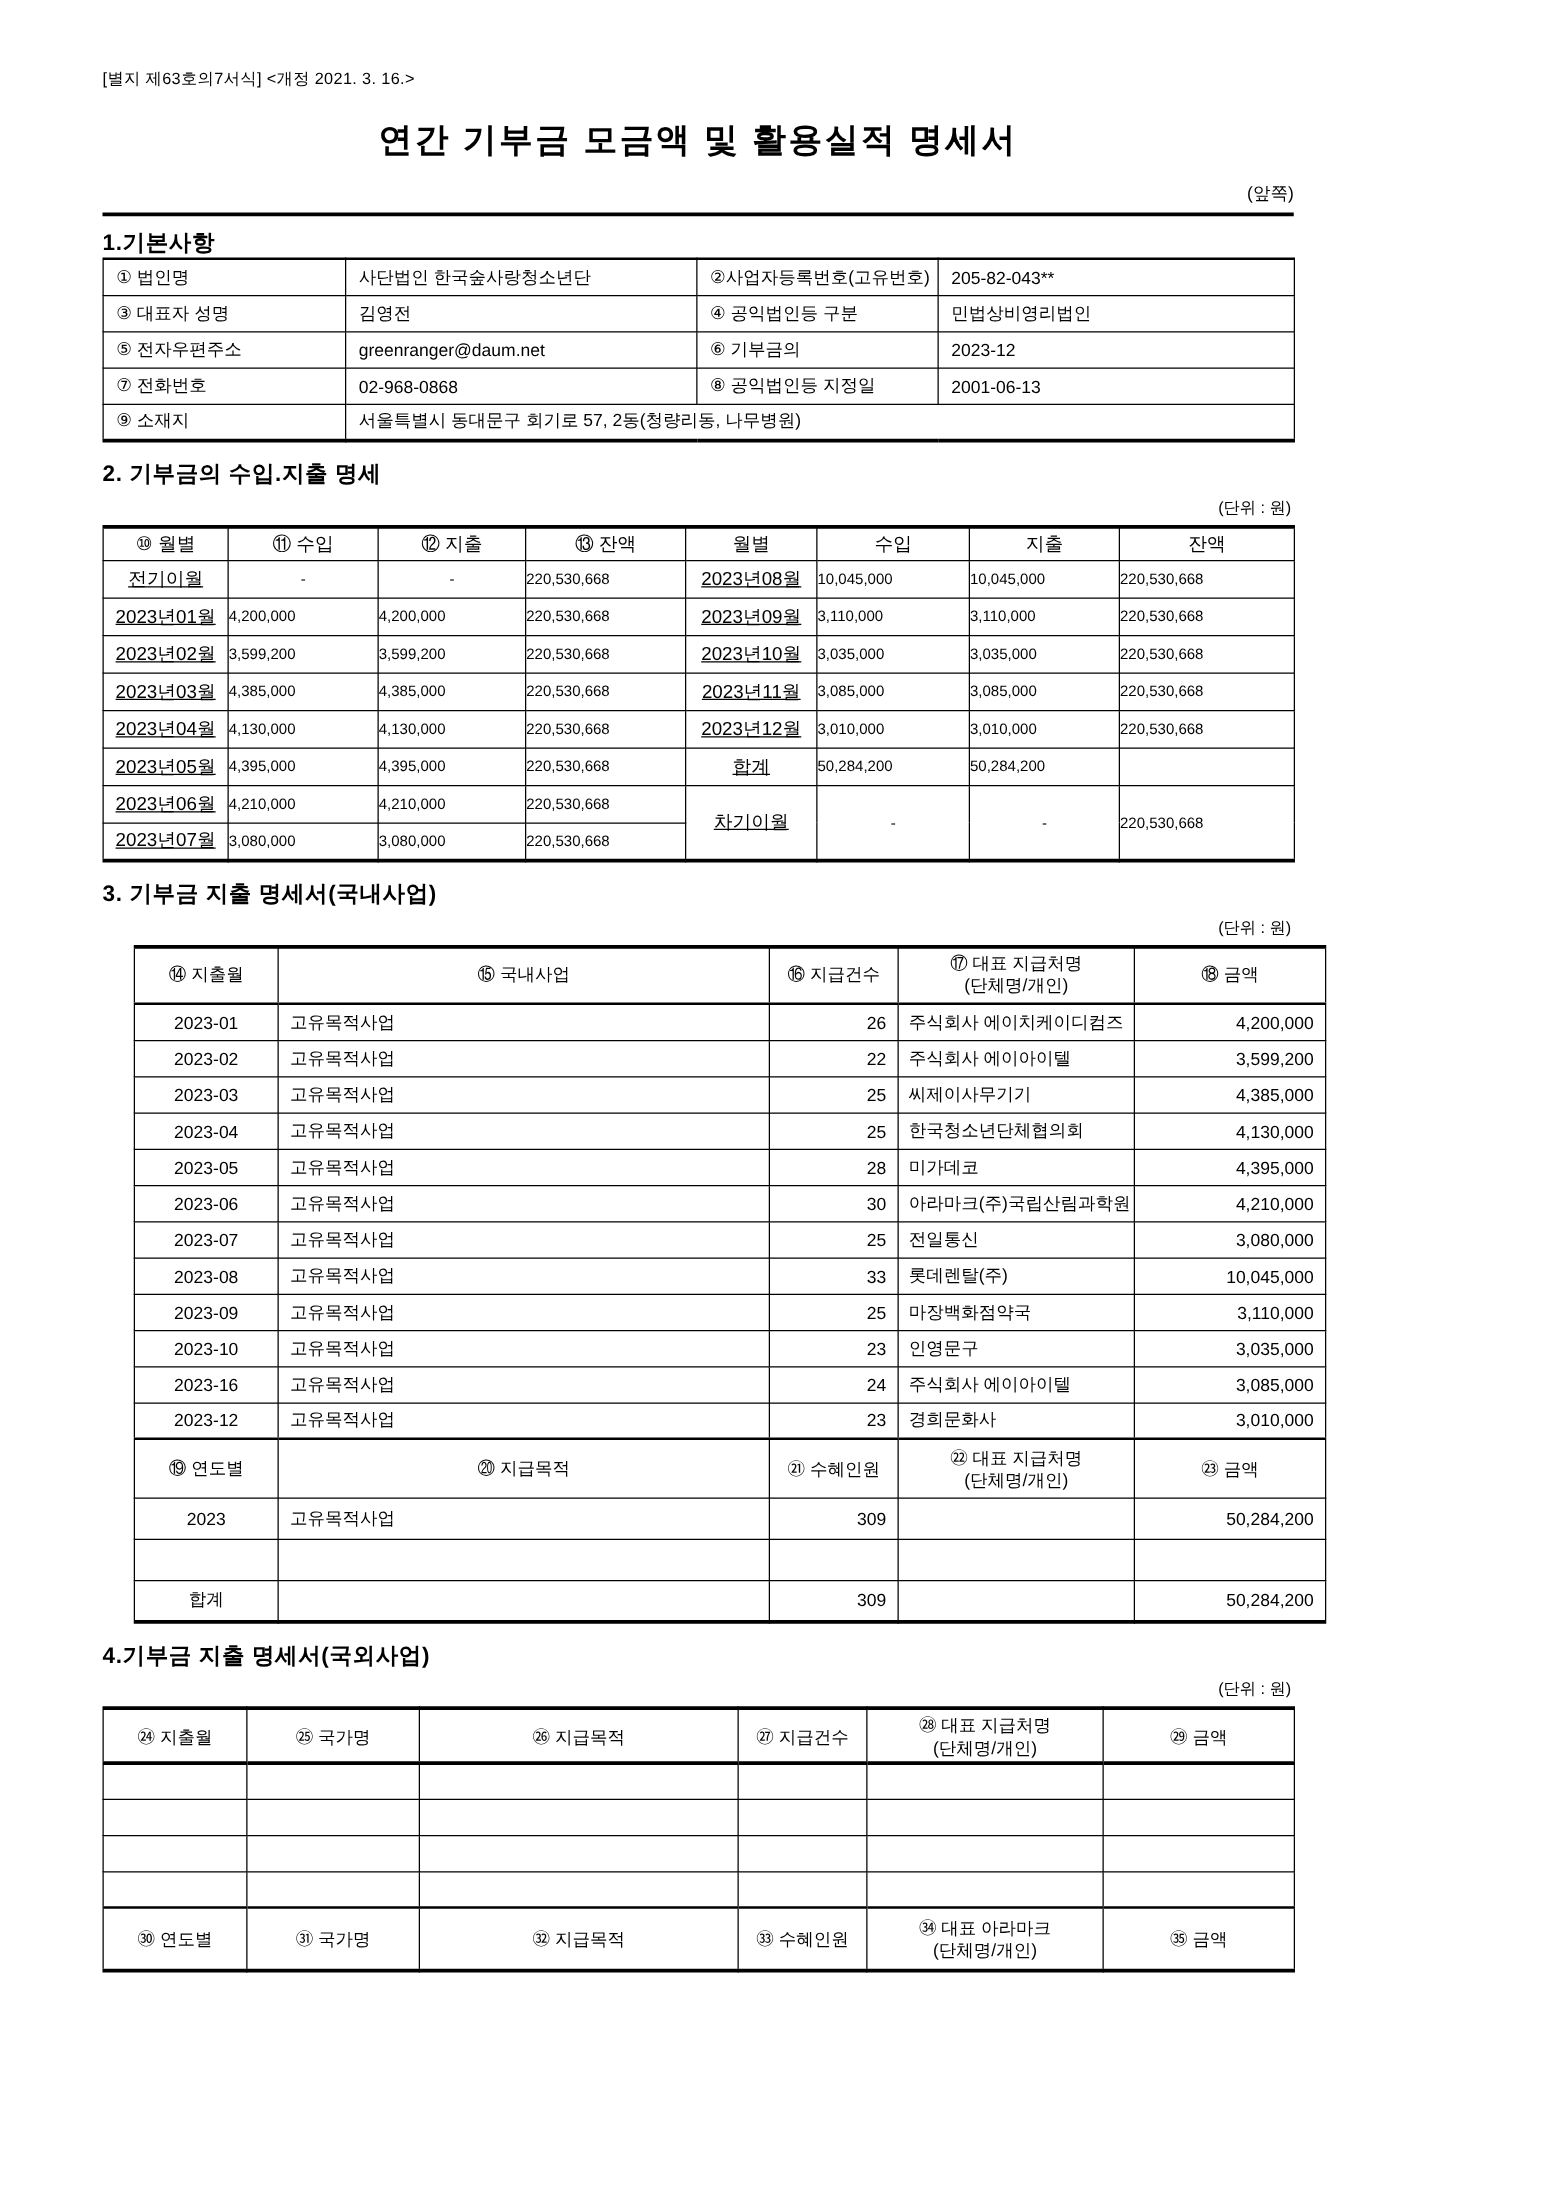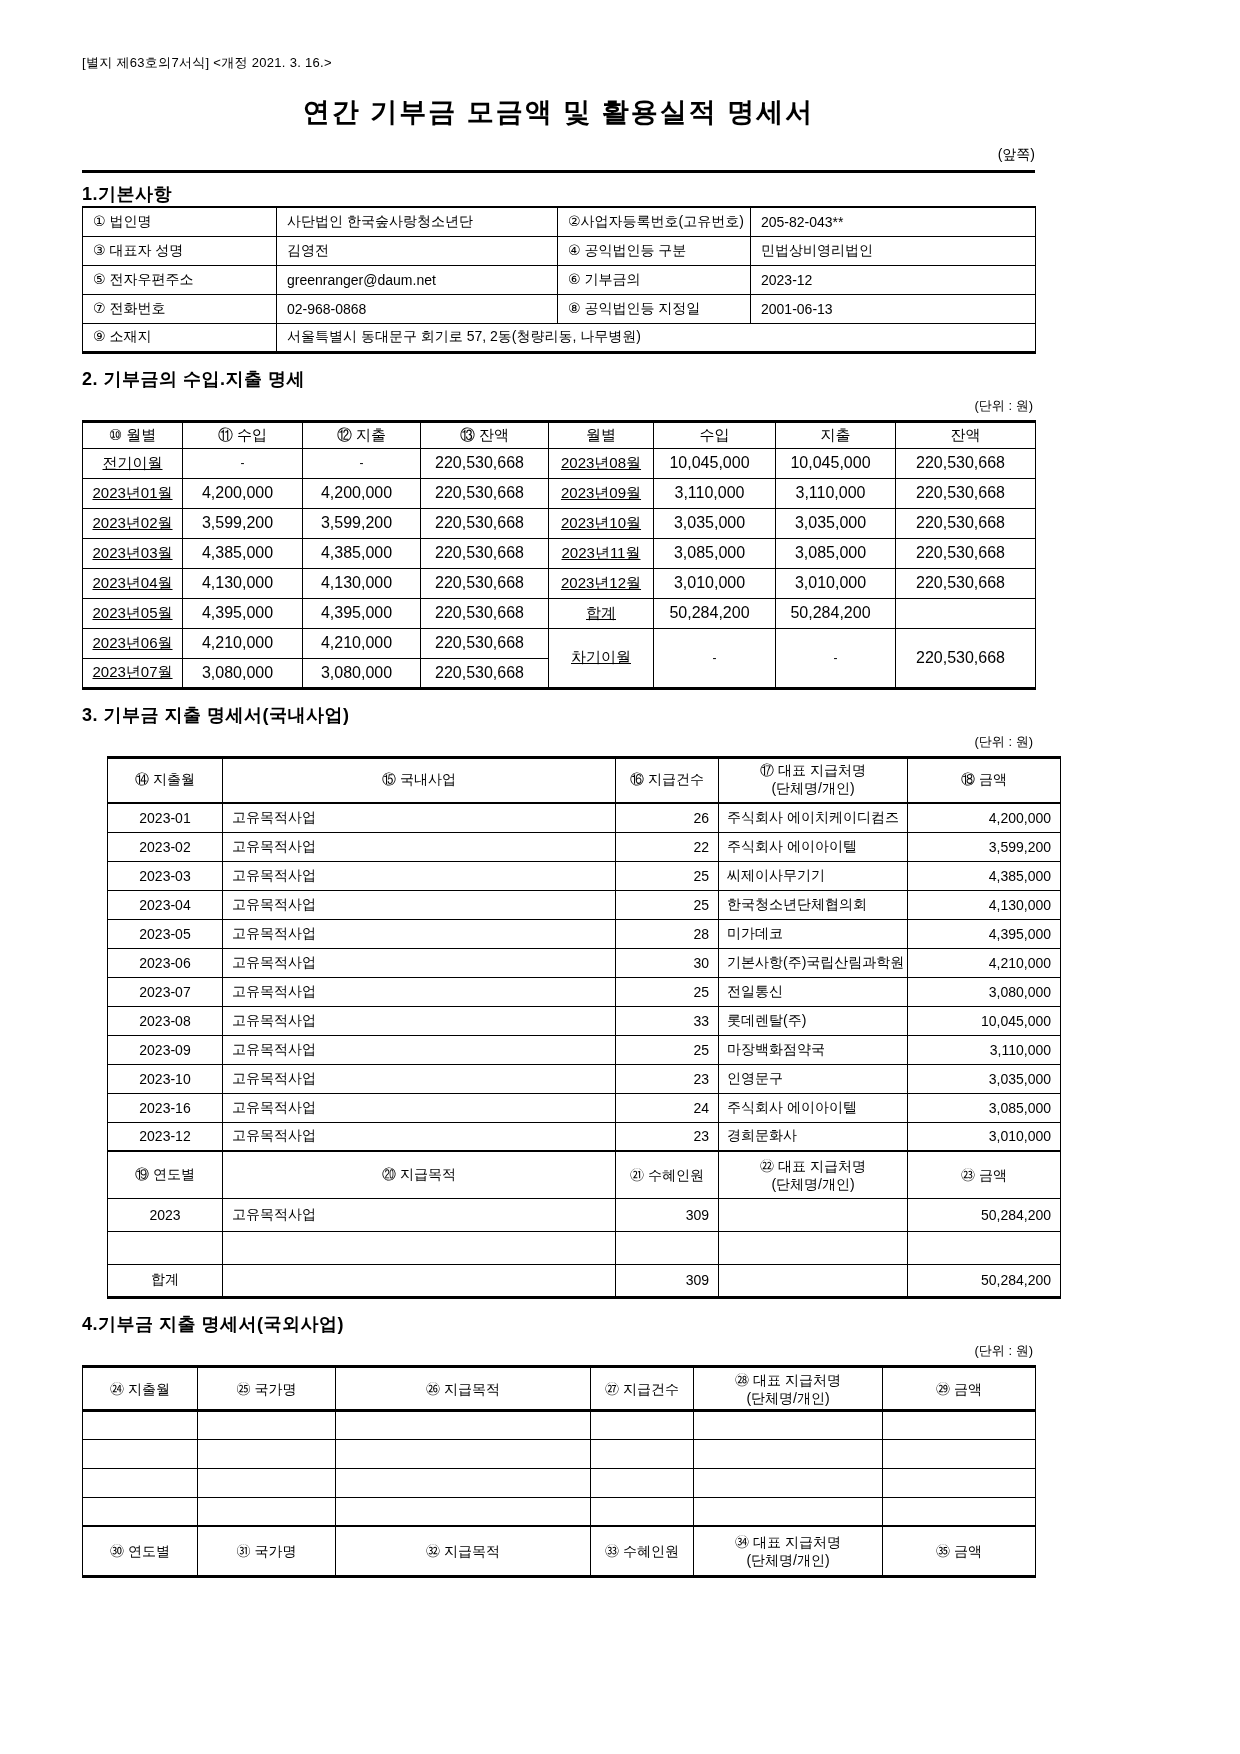--- a/index.html
+++ b/index.html
@@ -26,21 +26,21 @@
   .t1 { border-top:2px solid #000; border-bottom:3px solid #000; }
   .t1 tr { height:29px; }
   .t1 td { font-size:14px; padding-left:10px; white-space:nowrap; text-align:left; }
 
   
   .t2 { border-top:3px solid #000; border-bottom:3px solid #000; }
   .t2 thead tr { height:27px; }
   .t2 th { font-size:15px; }
   .t2 tbody tr { height:30px; }
   .t2 .mon  { font-size:15px; text-align:center; white-space:nowrap;text-decoration:underline; }
-  .t2 .num  { font-size:16px; text-align:center; padding-right:10px; white-space:nowrap; }
+  .t2 .num  { font-size:12px; text-align:left; padding-right:10px; white-space:nowrap; }
   .t2 .dash { font-size:12px; text-align:center; }
 
   
   .t3 { border-top:3px solid #000; border-bottom:3px solid #000;margin-left:25px; }
   .t3 thead tr { height:46px; }
   .t3 th { font-size:14px; }
   .t3 thead th { border-bottom:2px solid #000; }
   .t3 .mrows tr { height:29px; }
   .t3 .yhead tr { height:47px; }
   .t3 .yhead th { border-top:2px solid #000; }
@@ -291,21 +291,21 @@
           <td class="c-obj">고유목적사업</td>
           <td class="c-cnt">28</td>
           <td class="c-pay">미가데코</td>
           <td class="c-amt">4,395,000</td>
         </tr>
 
         <tr>
           <td class="c-mon">2023-06</td>
           <td class="c-obj">고유목적사업</td>
           <td class="c-cnt">30</td>
-          <td class="c-pay">기본사항(주)국립산림과학원</td>
+          <td class="c-pay">아라마크(주)국립산림과학원</td>
           <td class="c-amt">4,210,000</td>
         </tr>
 
         <tr>
           <td class="c-mon">2023-07</td>
           <td class="c-obj">고유목적사업</td>
           <td class="c-cnt">25</td>
           <td class="c-pay">전일통신</td>
           <td class="c-amt">3,080,000</td>
         </tr>
@@ -447,20 +447,20 @@
           <td></td>
           <td></td>
         </tr>
       </tbody>
     <tbody class="yhead">
       <tr>
         <th>㉚ 연도별</th>
         <th>㉛ 국가명</th>
         <th>㉜ 지급목적</th>
         <th>㉝ 수혜인원</th>
-        <th>㉞ 대표 지급처명
+        <th>㉞ 대표 아라마크
 (단체명/개인)</th>
         <th>㉟ 금액</th>
       </tr>
     </tbody>
   </table>
 
 </div>
 
 </body></html>

